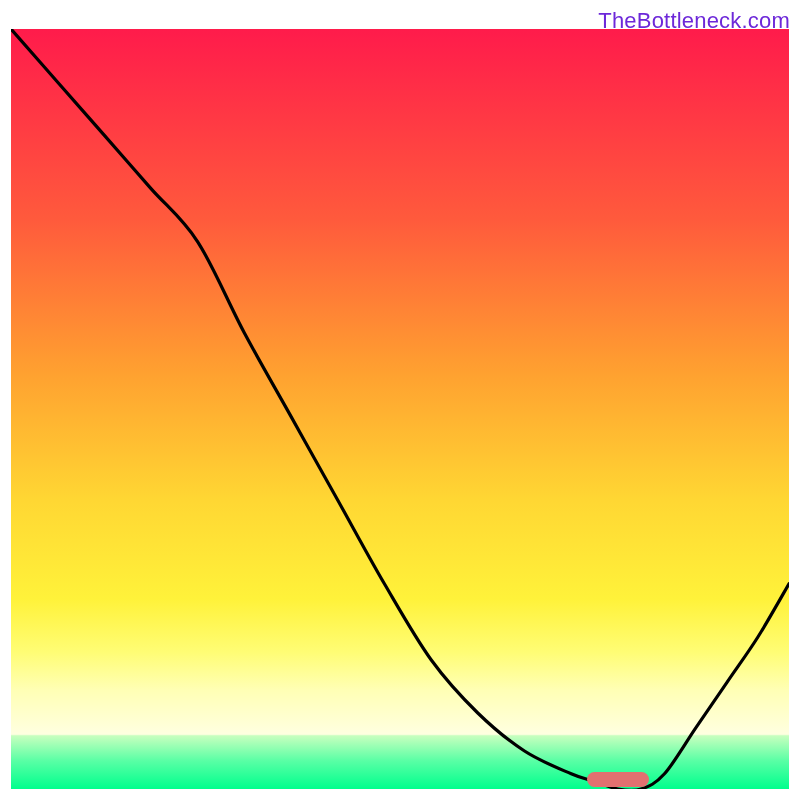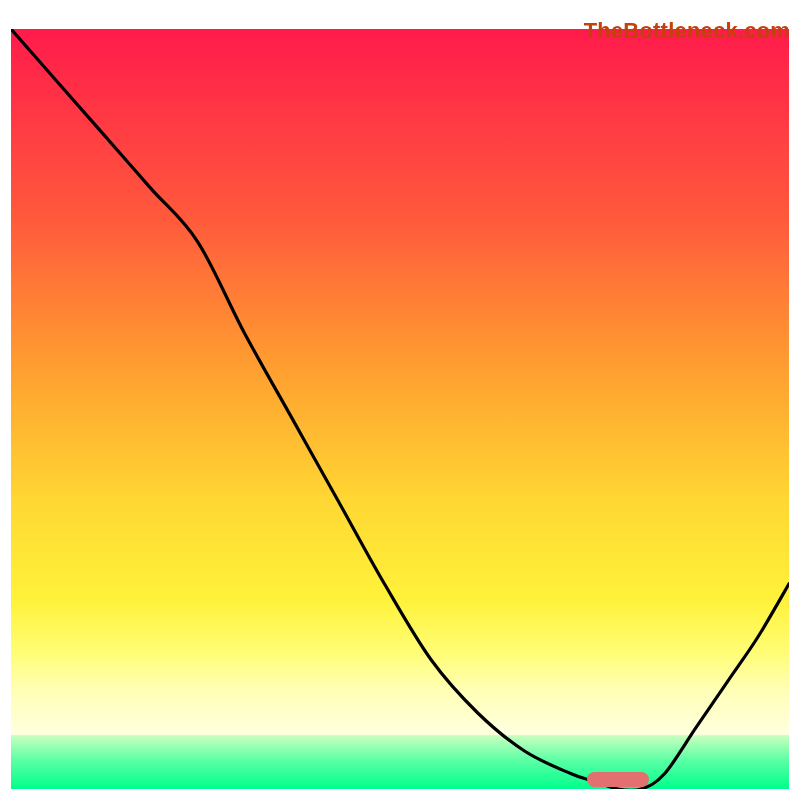--- a/index.html
+++ b/index.html
@@ -11,25 +11,25 @@
     background: #fff;
     font-family: Arial, Helvetica, sans-serif;
   }
   .container {
     position: relative;
     width: 800px;
     height: 800px;
   }
   .watermark {
     position: absolute;
-    top: 18px;
+    top: 8px;
     right: 10px;
     font-size: 22px;
-    font-weight: 700;
-    color: #c2410c;
+    font-weight: 400;
+    color: #6d28d9;
     letter-spacing: 0.2px;
     z-index: 10;
     user-select: none;
   }
   .plot-area {
     position: absolute;
     left: 11px;
     top: 29px;
     width: 778px;
     height: 760px;

